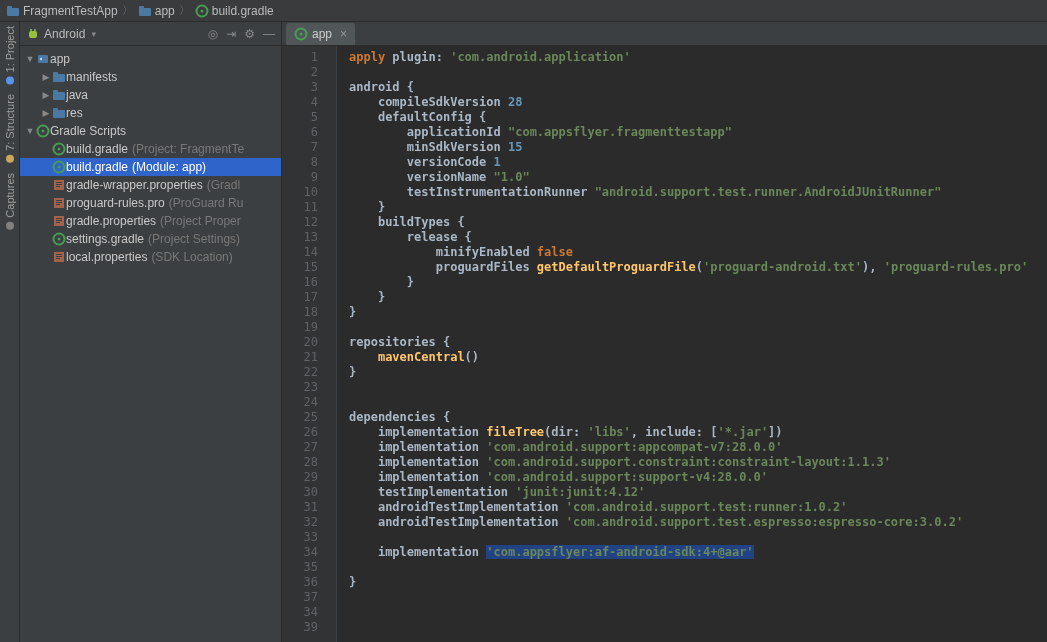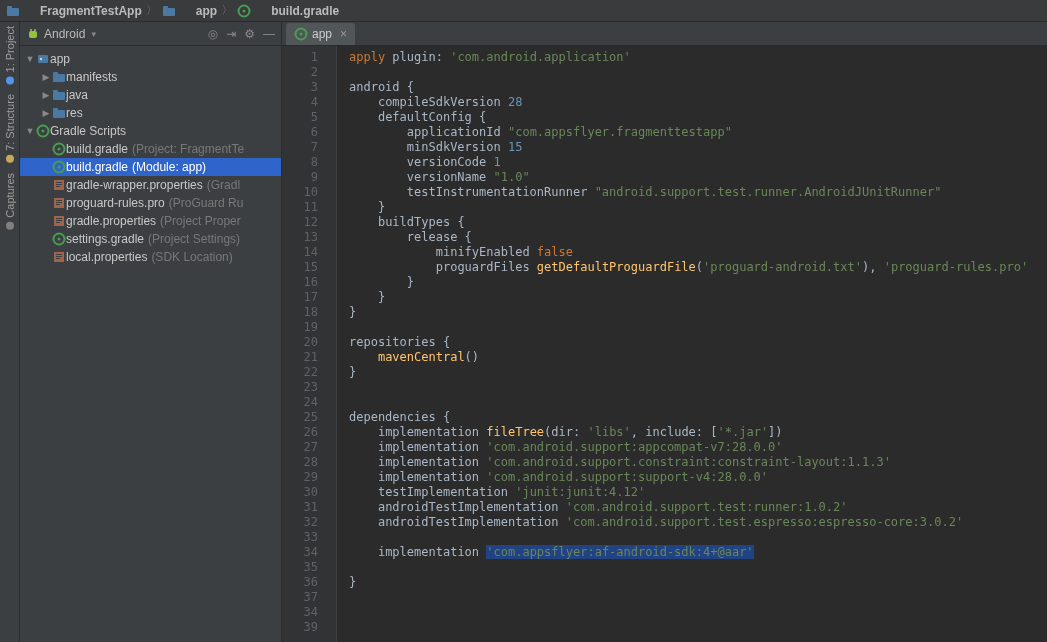--- a/index.html
+++ b/index.html
@@ -12,21 +12,21 @@
   overflow:hidden;
   display:flex; flex-direction:column;
 }
 .mono { font-family:Menlo,Consolas,"DejaVu Sans Mono",monospace; font-size:12px; }
 
 
 .crumbs {
   height:22px; background:#393b3d; display:flex; align-items:center;
   padding:0 6px; border-bottom:1px solid #2b2b2b;
 }
-.crumb { display:flex; align-items:flex-start; gap:20px; color:#bbbbbb;font-weight:bold; }
+.crumb { display:flex; align-items:flex-start; gap:3px; color:#bbbbbb; }
 .crumb-sep { margin:0 4px; color:#777; }
 .ic { display:inline-flex; width:14px; height:14px; align-items:center; justify-content:center; }
 .ic svg { display:block; }
 
 
 .main { flex:1; display:flex; min-height:0; }
 
 
 .toolstrip {
   width:20px; background:#3c3f41; border-right:1px solid #2b2b2b;
@@ -69,21 +69,21 @@
   border-top-left-radius:3px; border-top-right-radius:3px;
   margin-right:2px; font-size:12px;
 }
 .tab .x { color:#9a9a9a; margin-left:4px; cursor:pointer; }
 .code { flex:1; display:flex; overflow:hidden; }
 .gut {
   width:55px; background:#313335; color:#606366; text-align:right;
   padding:4px 18px 4px 4px; border-right:1px solid #3c3f41;
 }
 .gut div { height:15px; line-height:15px; }
-.src { flex:1; padding:4px 0 4px 12px; overflow:auto; }
+.src { flex:1; padding:4px 0 4px 12px; overflow:auto;font-weight:bold; }
 .src .ln { height:15px; line-height:15px; white-space:pre; }
 
 .kw  { color:#cc7832; }
 .fn  { color:#a9b7c6; }
 .id  { color:#ffc66d; }
 .str { color:#6a8759; }
 .num { color:#6897bb; }
 .pln { color:#a9b7c6; }
 .hl  { background:#214283; }
 </style>

